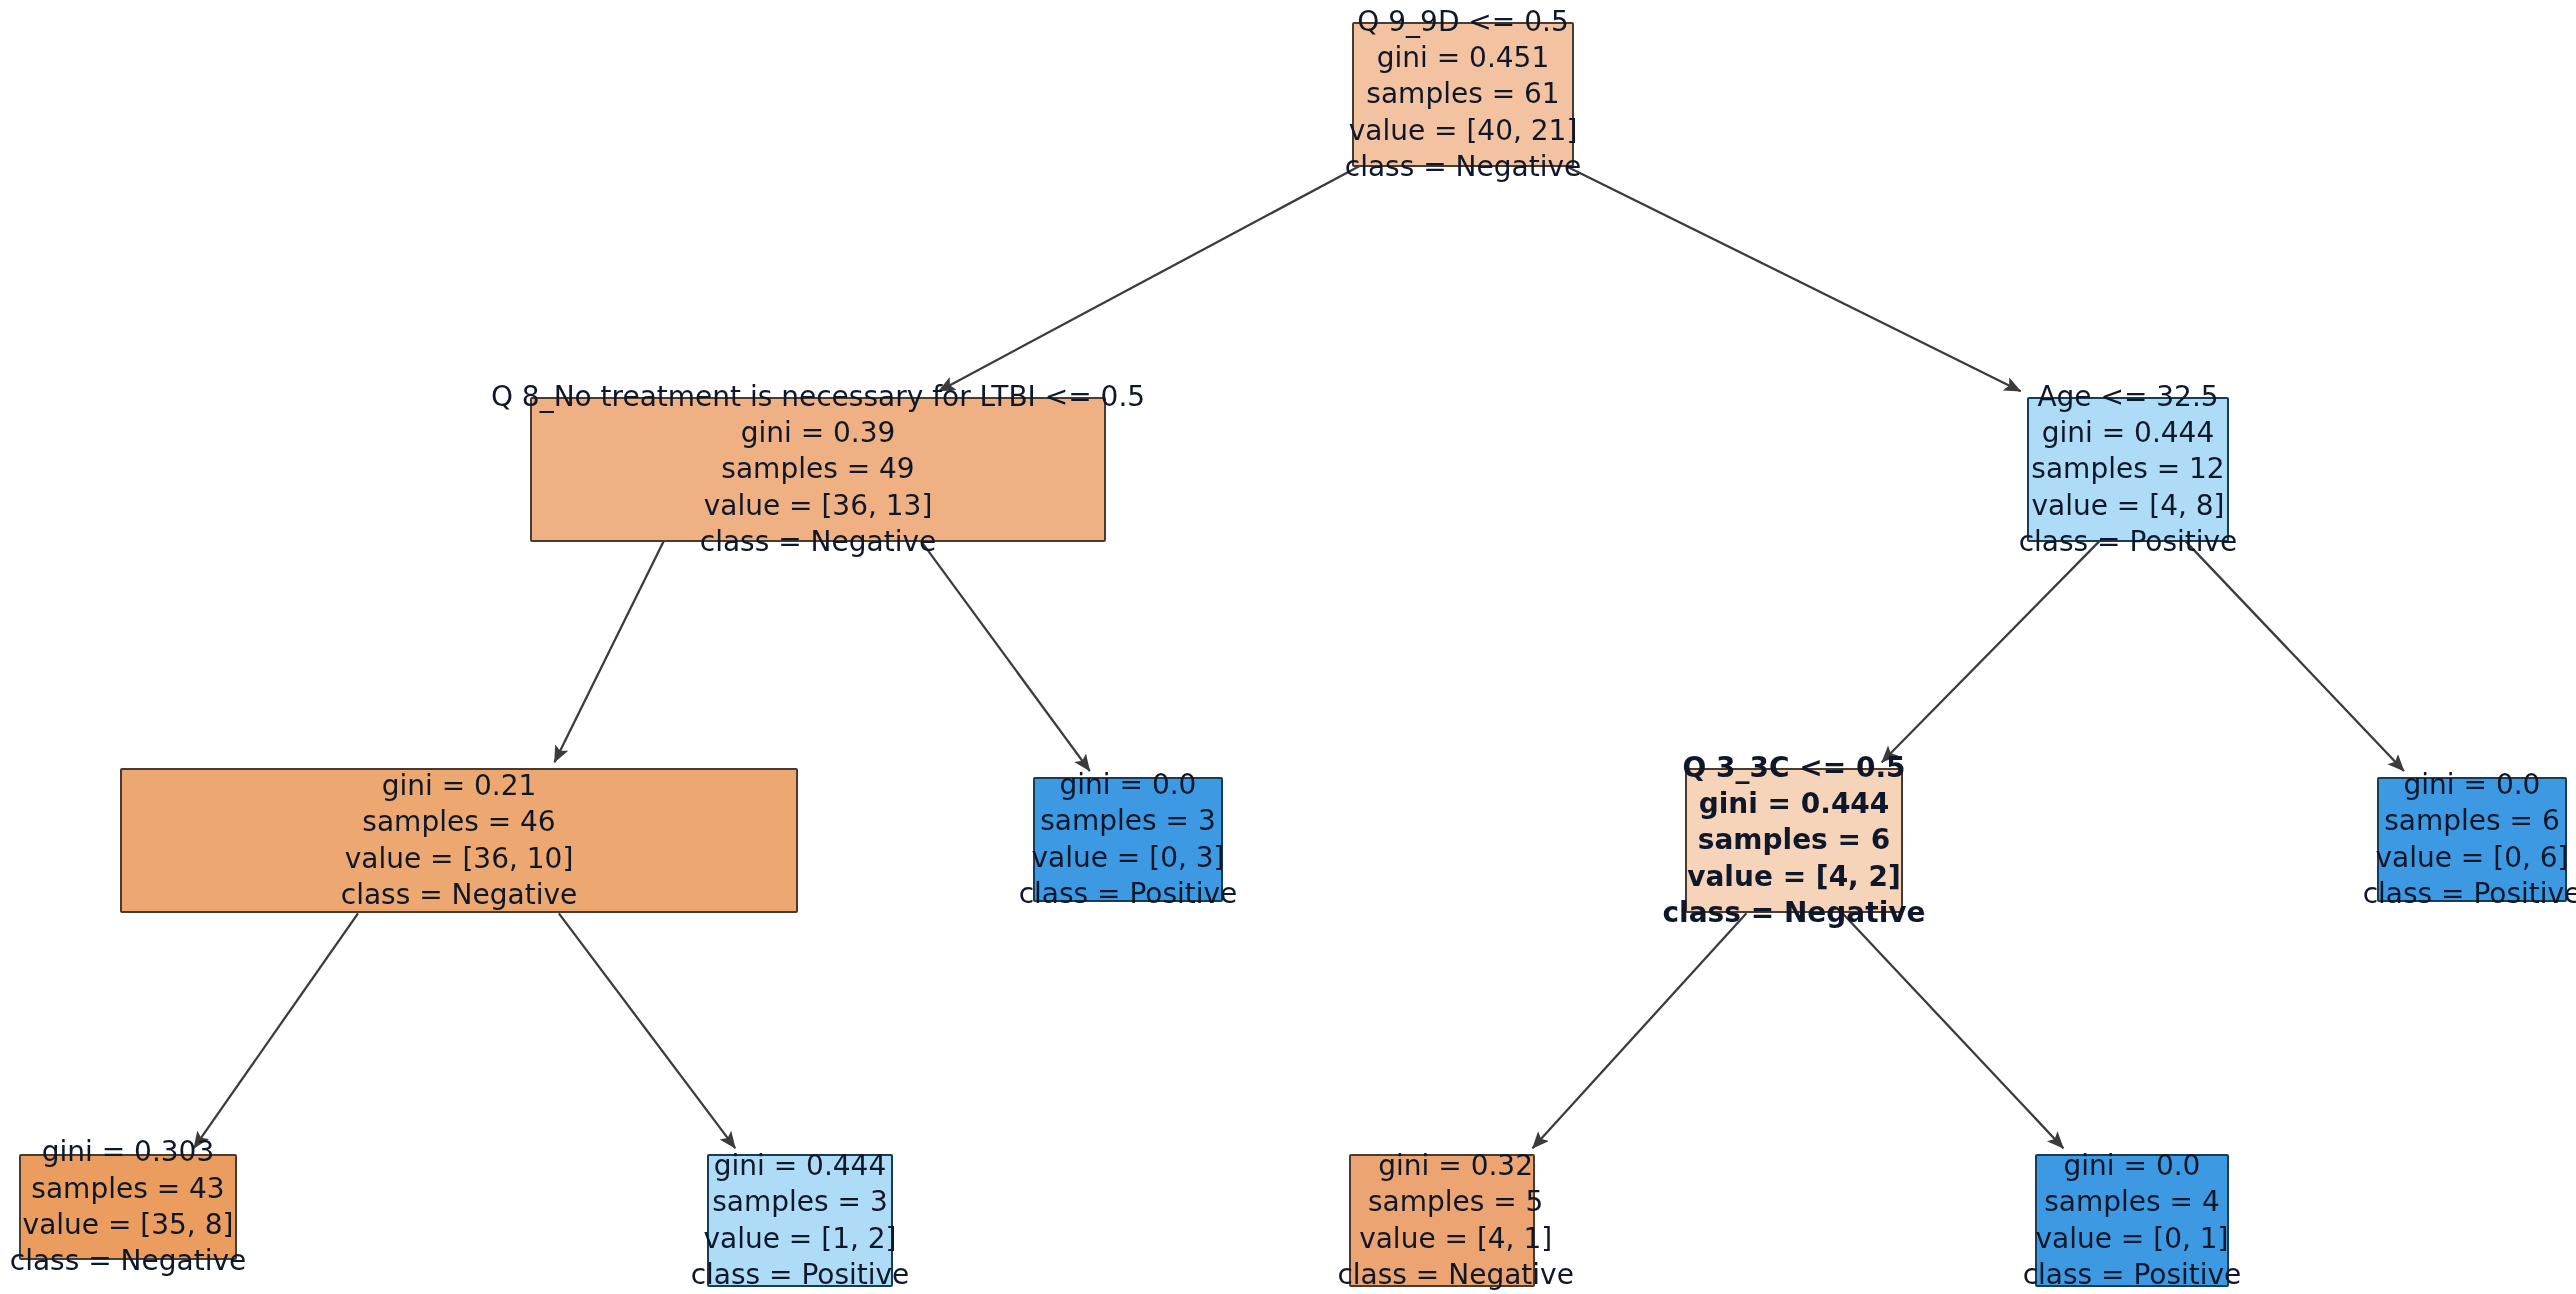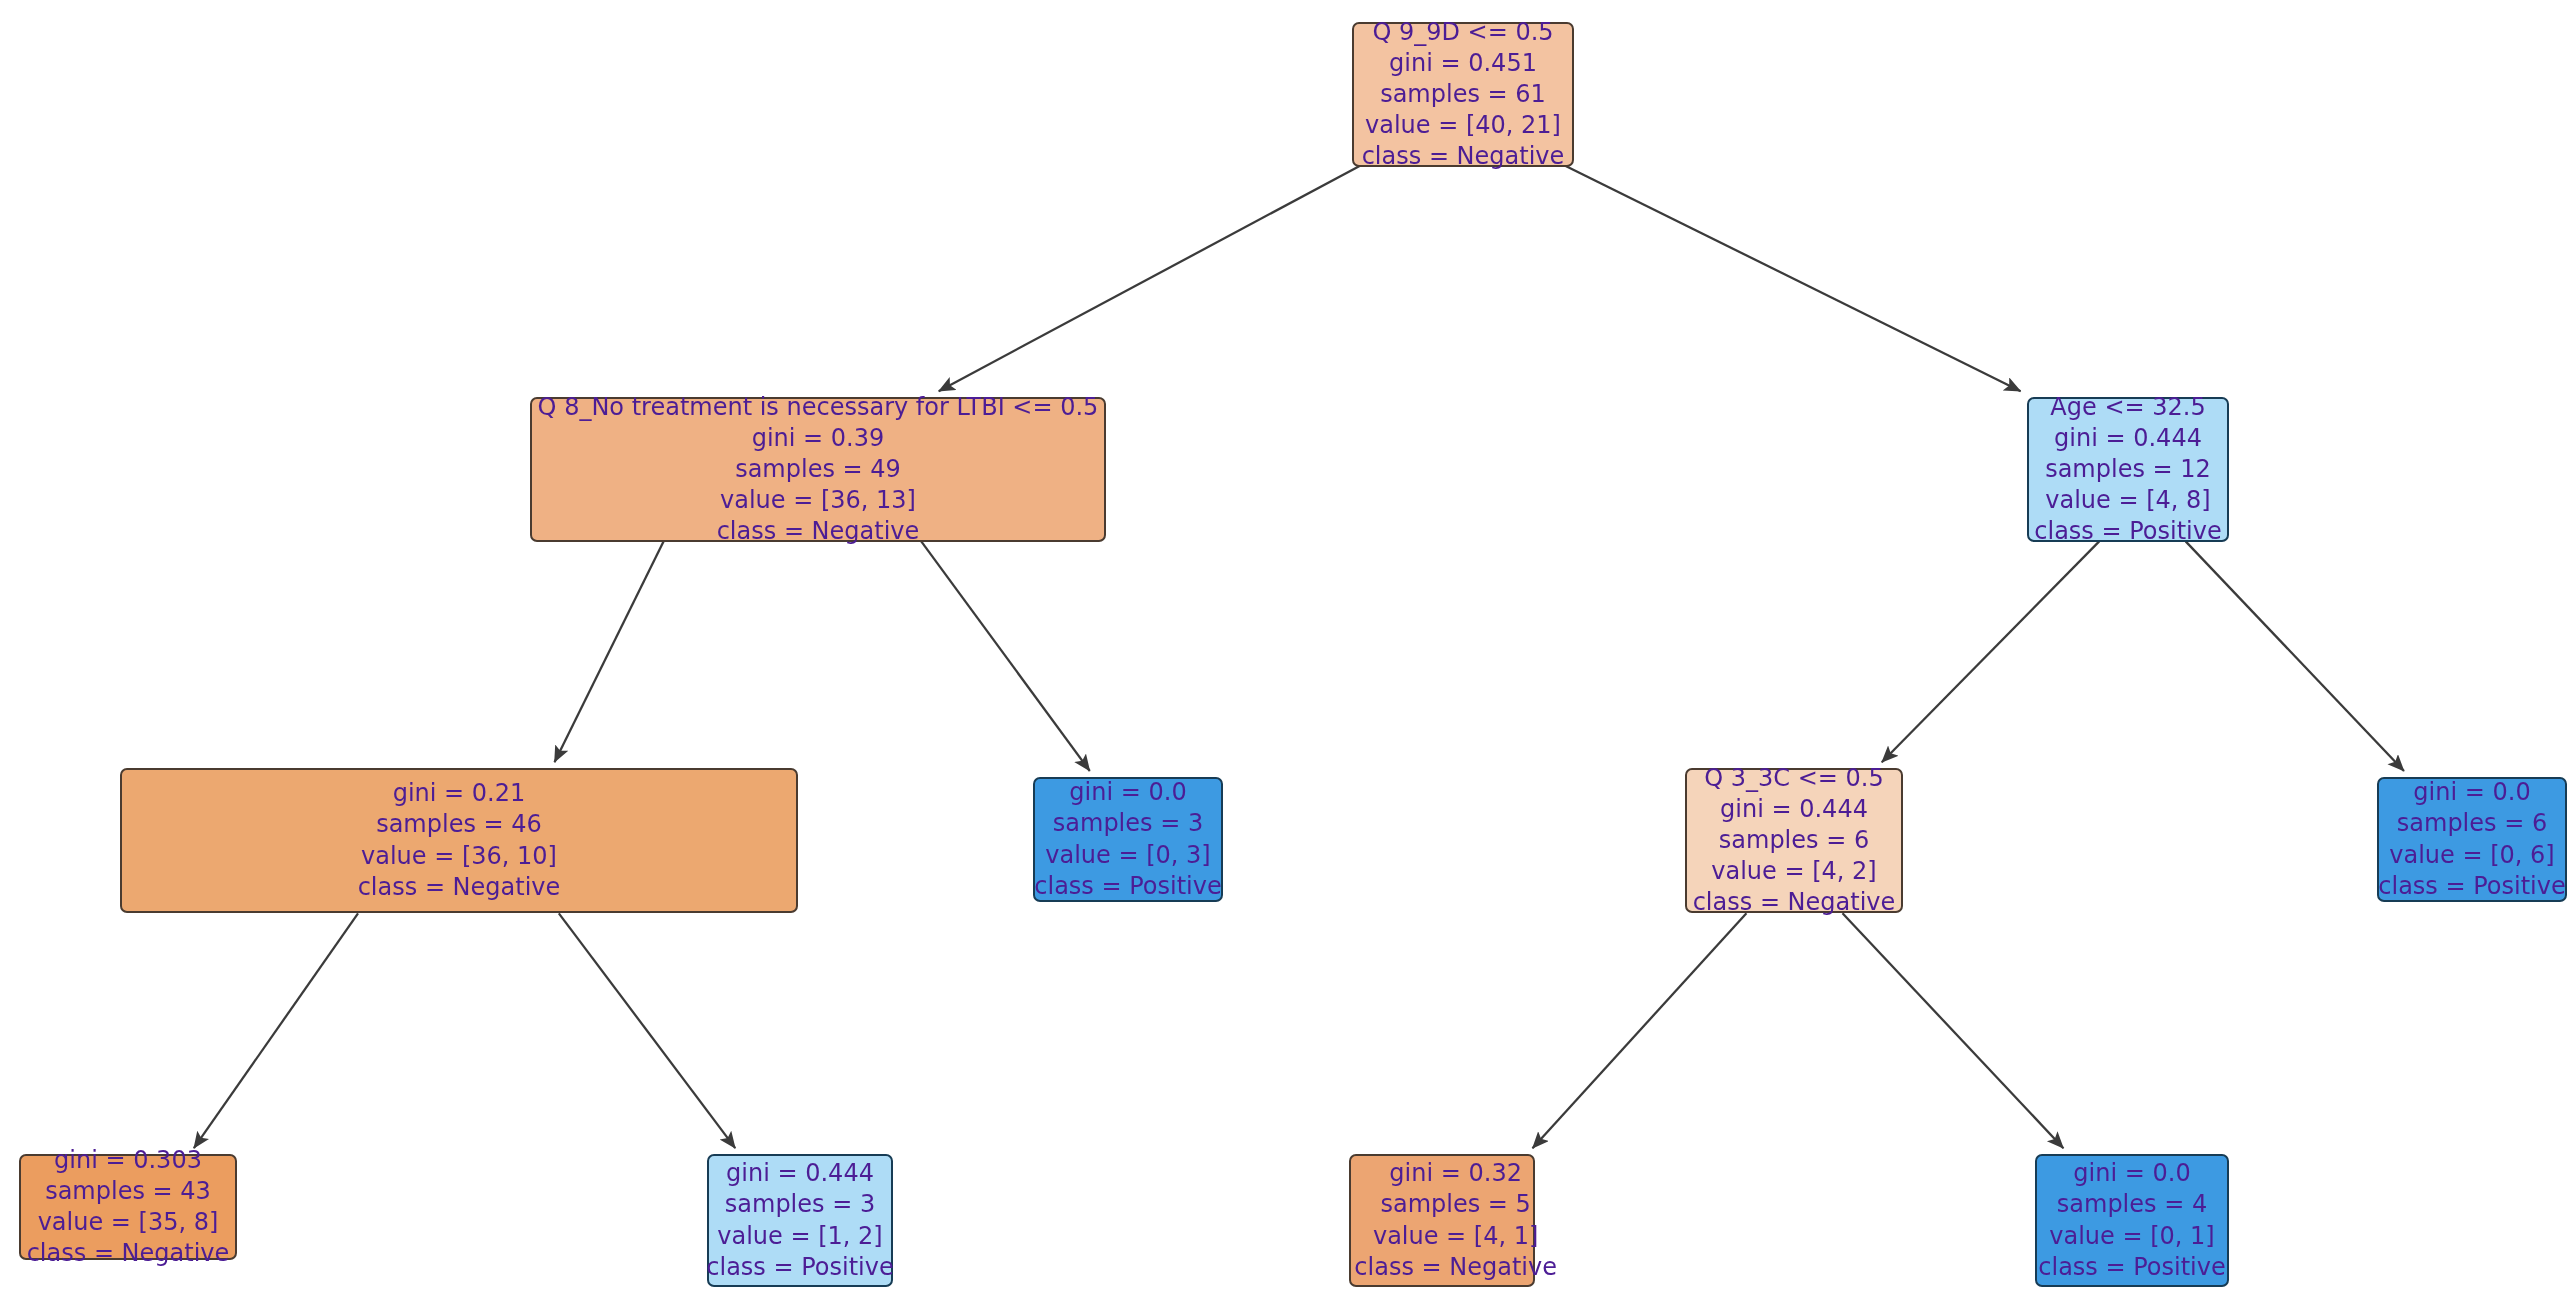--- a/index.html
+++ b/index.html
@@ -19,30 +19,30 @@
   #edge-layer {
     position: absolute;
     left: 0; top: 0;
     width: 2576px;
     height: 1294px;
     pointer-events: none;
   }
   .node {
     position: absolute;
     box-sizing: border-box;
-    border-radius: 7px;
+    border-radius: 2px;
     border: 2.6px solid #4a3b30;
     display: flex;
     flex-direction: column;
     align-items: center;
     justify-content: center;
     text-align: center;
     line-height: 1.30;
-    font-size: 24px;
-    color: #4c1d95;
+    font-size: 28px;
+    color: #0f172a;
     padding: 3.5px 8.7px;
     white-space: nowrap;
   }
   .node.blue-node { border-color: #173c55; }
   .node .line { display: block; }
 </style>
 </head>
 <body>
 
 <div id="canvas">
@@ -94,21 +94,21 @@
         <span class="line">samples = 46</span>
         <span class="line">value = [36, 10]</span>
         <span class="line">class = Negative</span>
       </div>
       <div class="node blue-node" style="left: 1033px; top: 777px; width: 190px; height: 125px; background: rgb(61, 154, 226);">
         <span class="line">gini = 0.0</span>
         <span class="line">samples = 3</span>
         <span class="line">value = [0, 3]</span>
         <span class="line">class = Positive</span>
       </div>
-      <div class="node" style="left: 1685px; top: 768px; width: 218px; height: 145px; background: rgb(245, 212, 186);">
+      <div class="node" style="left: 1685px; top: 768px; width: 218px; height: 145px; background: rgb(245, 212, 186); font-weight: bold;">
         <span class="line">Q 3_3C &lt;= 0.5</span>
         <span class="line">gini = 0.444</span>
         <span class="line">samples = 6</span>
         <span class="line">value = [4, 2]</span>
         <span class="line">class = Negative</span>
       </div>
       <div class="node blue-node" style="left: 2377px; top: 777px; width: 190px; height: 125px; background: rgb(61, 154, 226);">
         <span class="line">gini = 0.0</span>
         <span class="line">samples = 6</span>
         <span class="line">value = [0, 6]</span>

